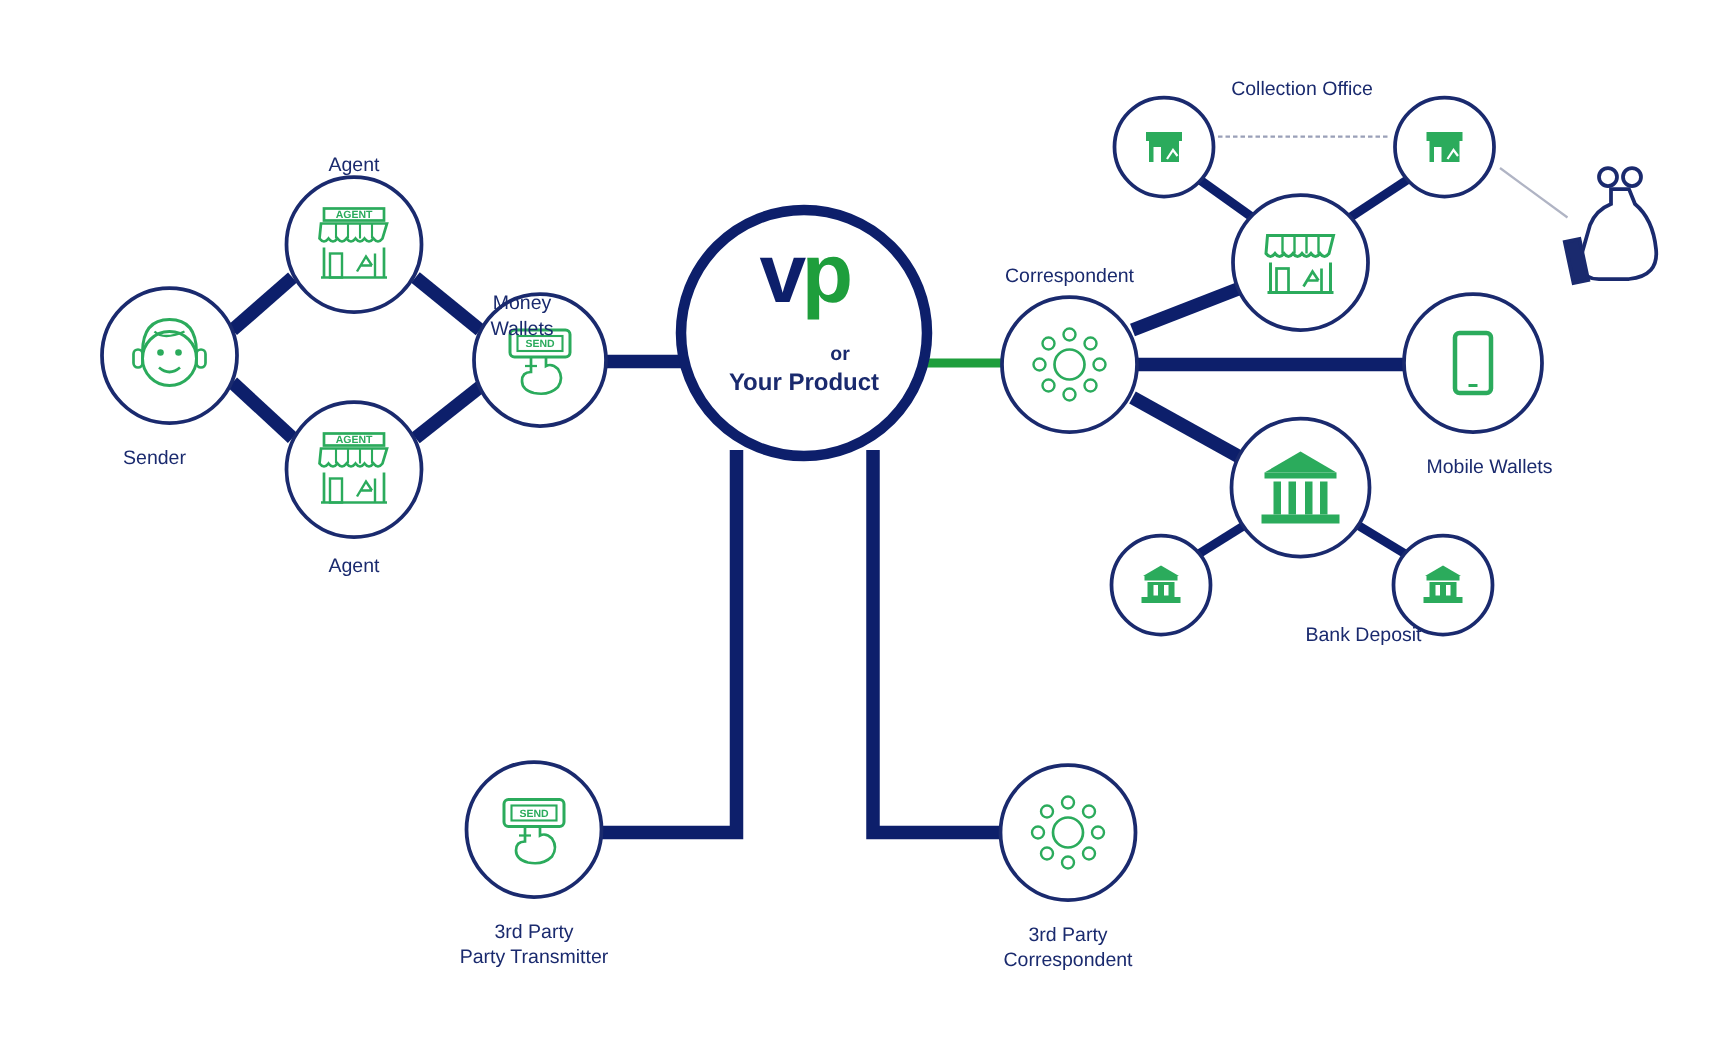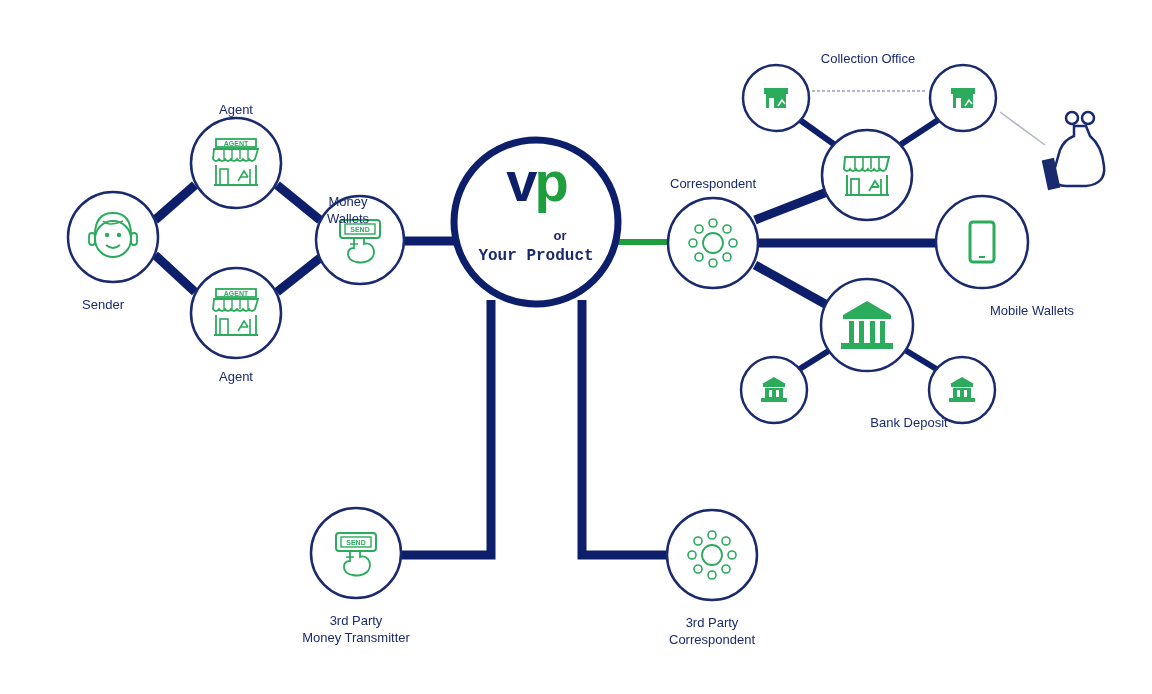--- a/index.html
+++ b/index.html
@@ -170,33 +170,33 @@
     <circle cx="1088" cy="118" r="6"></circle>
     <path d="M1074 126 h12 l4 10 q12 10 14 30 q2 18 -18 20 h-20 q-10 0 -14 -8 l8 -28 q4 -10 14 -14 z"></path>
     <rect x="1046" y="160" width="10" height="28" fill="#1a2a6e" transform="rotate(-12 1051 174)"></rect>
   </g>
 </svg>
 
 <div class="center-text" style="left:536px; top:154px; font-size:56px; line-height:56px; letter-spacing:-3px;">
   <span style="color:#0d1f6b;">v</span><span style="color:#1e9e3c;">p</span>
 </div>
 <div class="center-text" style="left:536px; top:228px; font-size:13px;margin-left:24px;">or</div>
-<div class="center-text" style="left:536px; top:247px; font-size:16px;font-family:Liberation Mono, monospace;">Your Product</div>
+<div class="center-text" style="left:536px; top:247px; font-size:16px;">Your Product</div>
 
 <div class="label" style="left:103px; top:296px;">Sender</div>
 <div class="label" style="left:236px; top:101px;">Agent</div>
 <div class="label" style="left:236px; top:368px;">Agent</div>
 <div class="label" style="left:348px; top:153px;margin-top:40px;">
   <div>Money</div>
   <div>Wallets</div>
 </div>
 <div class="label" style="left:713px; top:175px;">Correspondent</div>
 <div class="label" style="left:868px; top:50px;">Collection Office</div>
-<div class="label" style="left:1032px; top:302px;">Mobile Wallets</div>
+<div class="label" style="left:993px; top:302px;">Mobile Wallets</div>
 <div class="label" style="left:909px; top:414px;">Bank Deposit</div>
 <div class="label" style="left:356px; top:612px;">
   <div>3rd Party</div>
-  <div>Money Transmitter</div>
+  <div>Party Transmitter</div>
 </div>
 <div class="label" style="left:712px; top:614px;">
   <div>3rd Party</div>
   <div>Correspondent</div>
 </div>
 
 </body></html>

